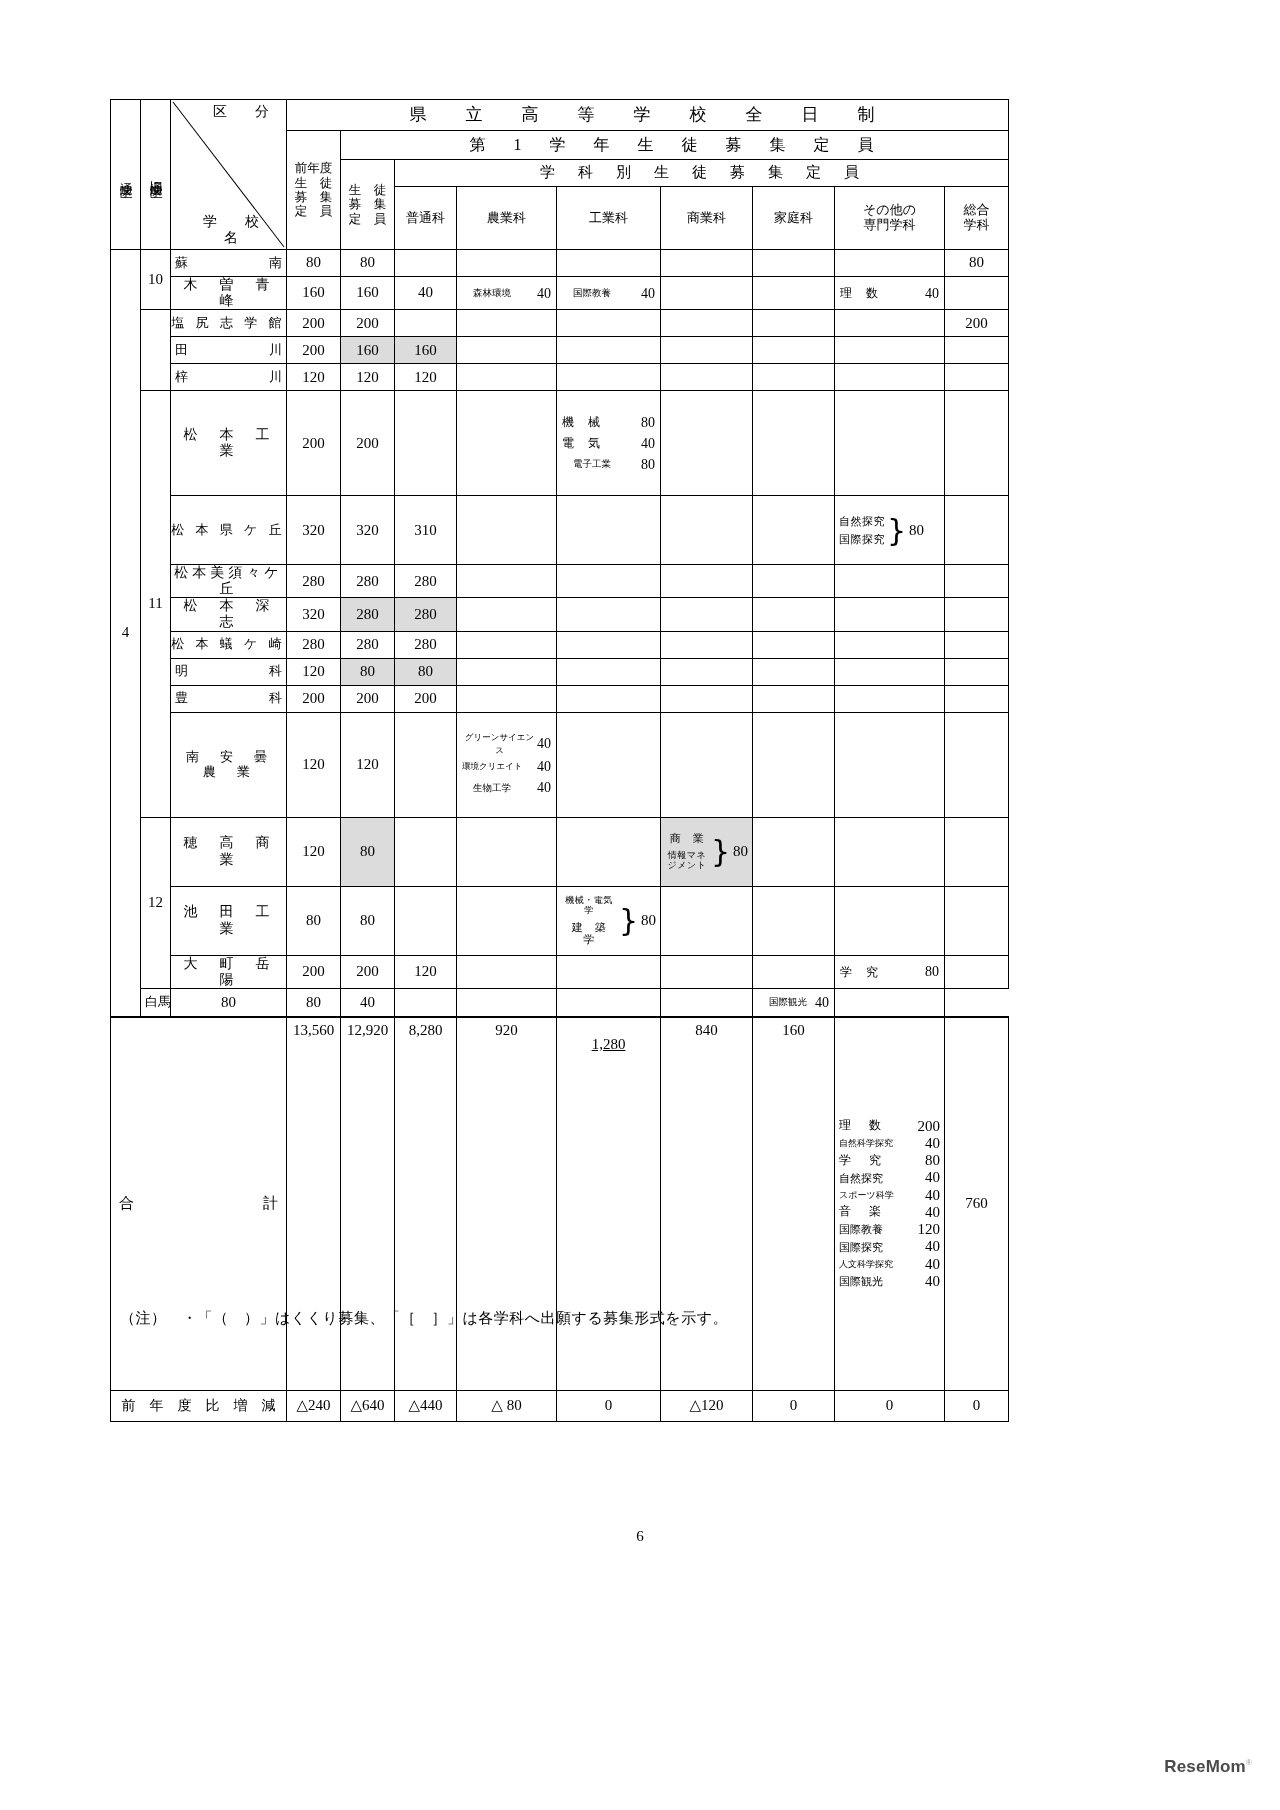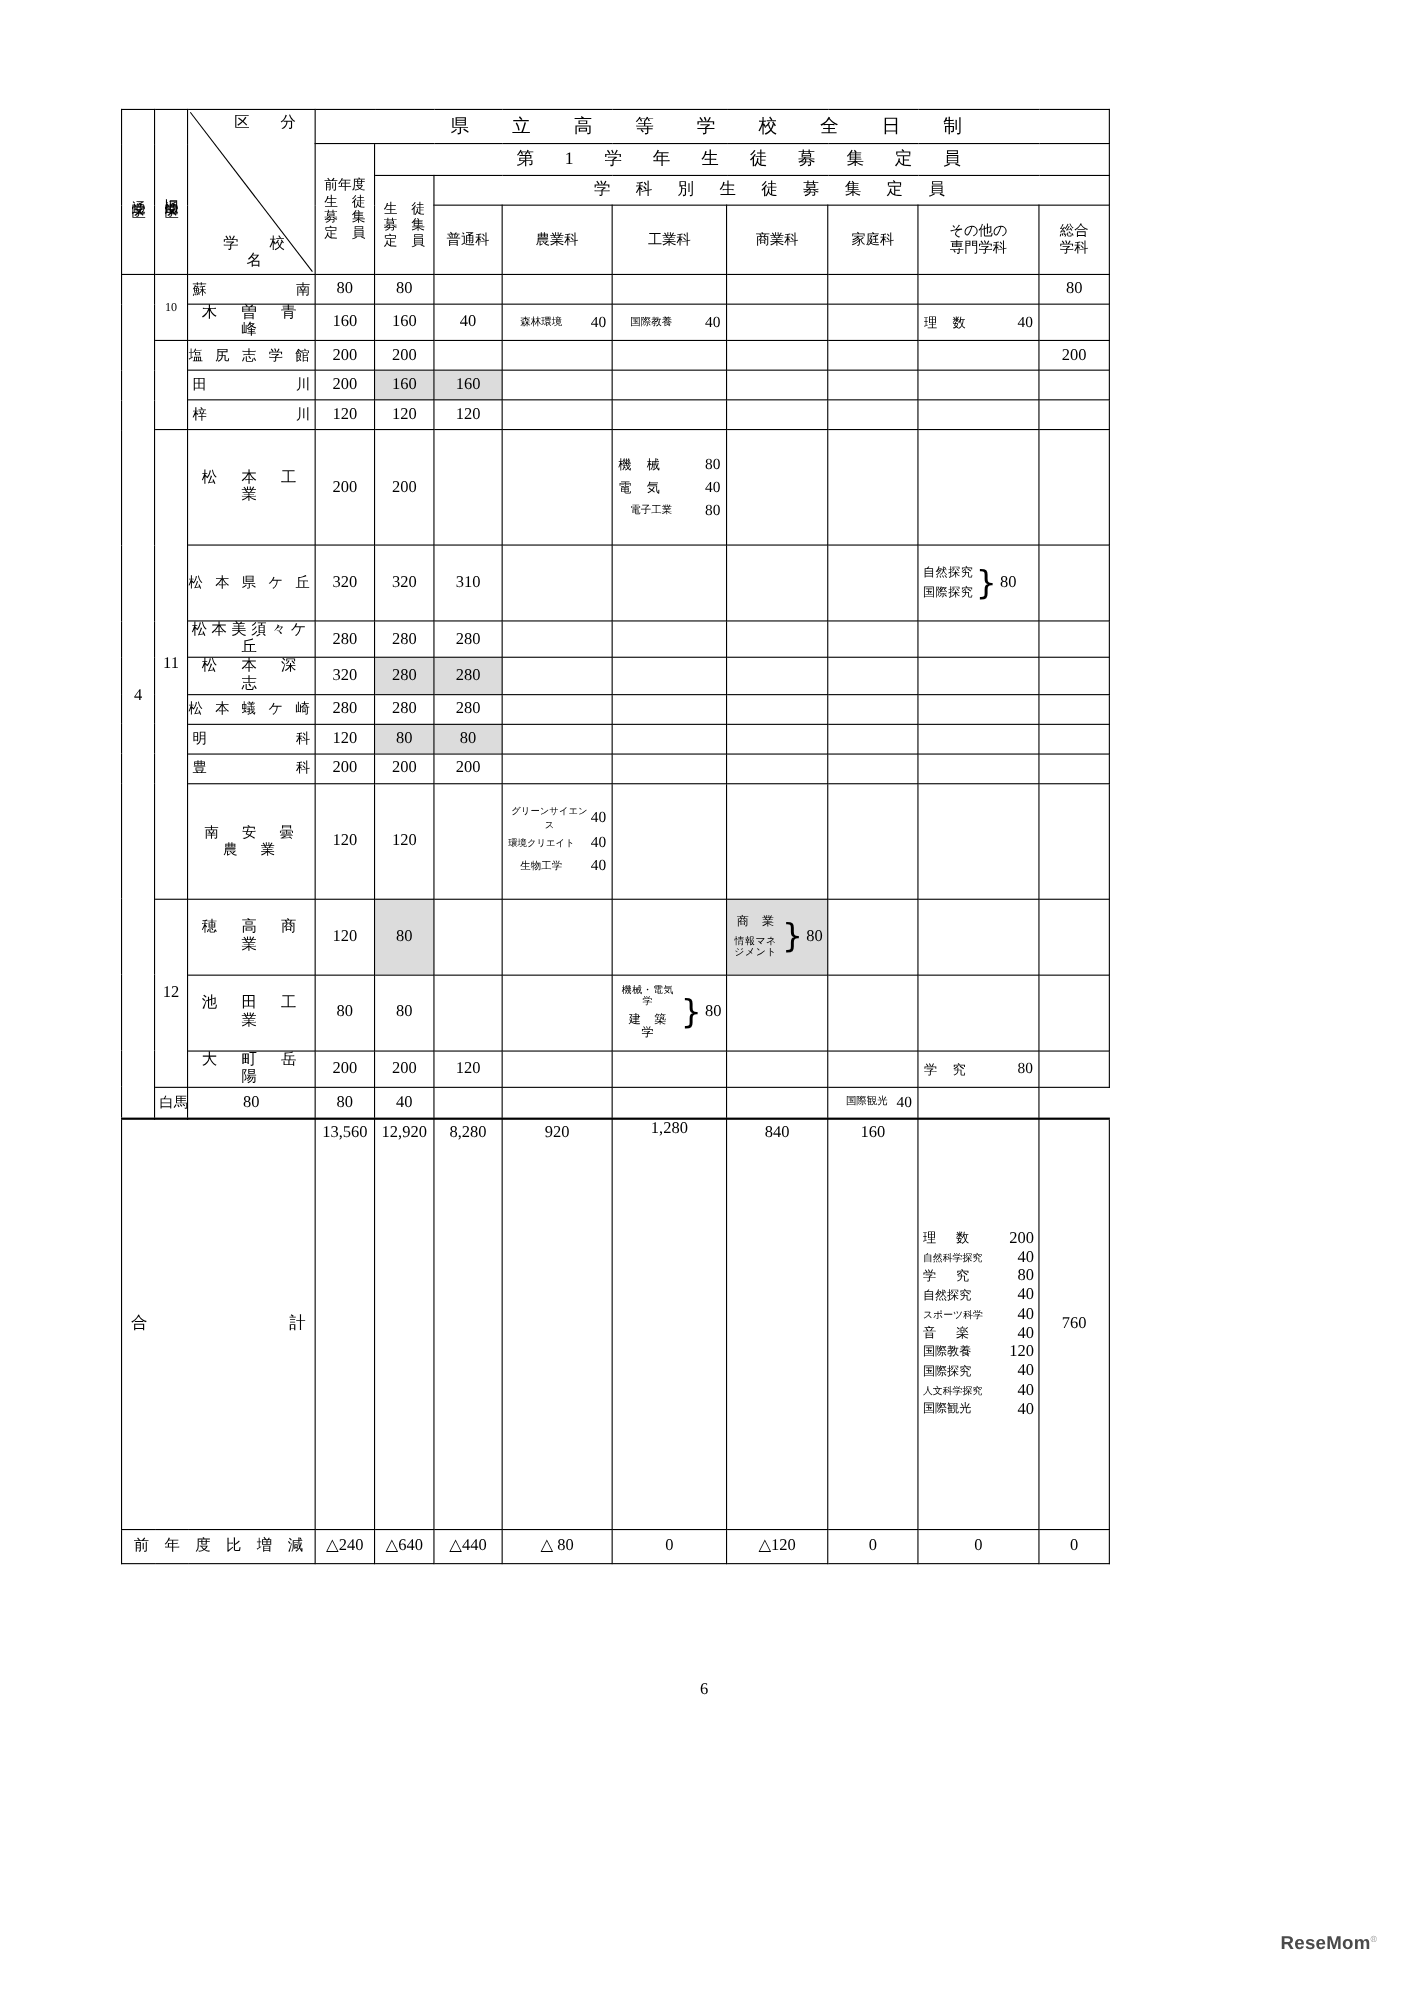--- a/index.html
+++ b/index.html
@@ -214,21 +214,21 @@
         <div>専門学科</div>
       </td>
       <td class="outer-r">
         <div>総合</div>
         <div>学科</div>
       </td>
     </tr>
 
   <tr>
           <td class="outer-l" rowspan="17"><span style="font-size: 15px;">4</span></td>
-          <td rowspan="2"><span style="font-size: 11px;">10</span></td>
+          <td rowspan="2"><span style="font-size: 15px;">10</span></td>
           <td style="height: 26px;">
             <div class="sc-name">
               <span>蘇</span>
               <span>南</span>
             </div>
           </td>
           <td class="numc"><span>80</span></td>
           <td class="numc"><span>80</span></td>
           <td class="numc"><span></span></td>
           <td>
@@ -704,21 +704,21 @@
           <td class="outer-l thick-t" colspan="3" style="height: 372px;">
             <div style="display: flex; justify-content: space-between; padding: 0px 8px; font-size: 15px;">
               <span>合</span>
               <span>計</span>
             </div>
           </td>
           <td class="num thick-t" style="vertical-align: top; padding-top: 4px;"><span>13,560</span></td>
           <td class="num thick-t" style="vertical-align: top; padding-top: 4px;"><span>12,920</span></td>
           <td class="num thick-t" style="vertical-align: top; padding-top: 4px;"><span>8,280</span></td>
           <td class="num thick-t" style="vertical-align: top; padding-top: 4px;"><span>920</span></td>
-          <td class="num thick-t" style="vertical-align: top; padding-top: 0;"><span>1,280</span></td>
+          <td class="num thick-t" style="vertical-align: top; padding-top: 18px; text-decoration: underline;"><span>1,280</span></td>
           <td class="num thick-t" style="vertical-align: top; padding-top: 4px;"><span>840</span></td>
           <td class="num thick-t" style="vertical-align: top; padding-top: 4px;"><span>160</span></td>
           <td class="thick-t">
             <div class="sonota-list">
               <div class="row">
                 <span class="l">理　数</span>
                 <span class="v">200</span>
               </div>
               <div class="row tiny">
                 <span class="l">自然科学探究</span>
@@ -768,18 +768,19 @@
           <td class="num outer-b thick-t"><span>△  80</span></td>
           <td class="num outer-b thick-t"><span>0</span></td>
           <td class="num outer-b thick-t"><span>△120</span></td>
           <td class="num outer-b thick-t"><span>0</span></td>
           <td class="num outer-b thick-t"><span>0</span></td>
           <td class="num outer-b outer-r thick-t"><span>0</span></td>
         </tr>
       </tbody>
 </table>
 
+<div class="note">（注）　・「（　）」はくくり募集、「［　］」は各学科へ出願する募集形式を示す。</div>
 <div class="pagenum">6</div>
 <div class="brandmark">
   <span class="rm">ReseMom</span><span class="tm">®</span>
 </div>
 
 </div>
 
 </body></html>

